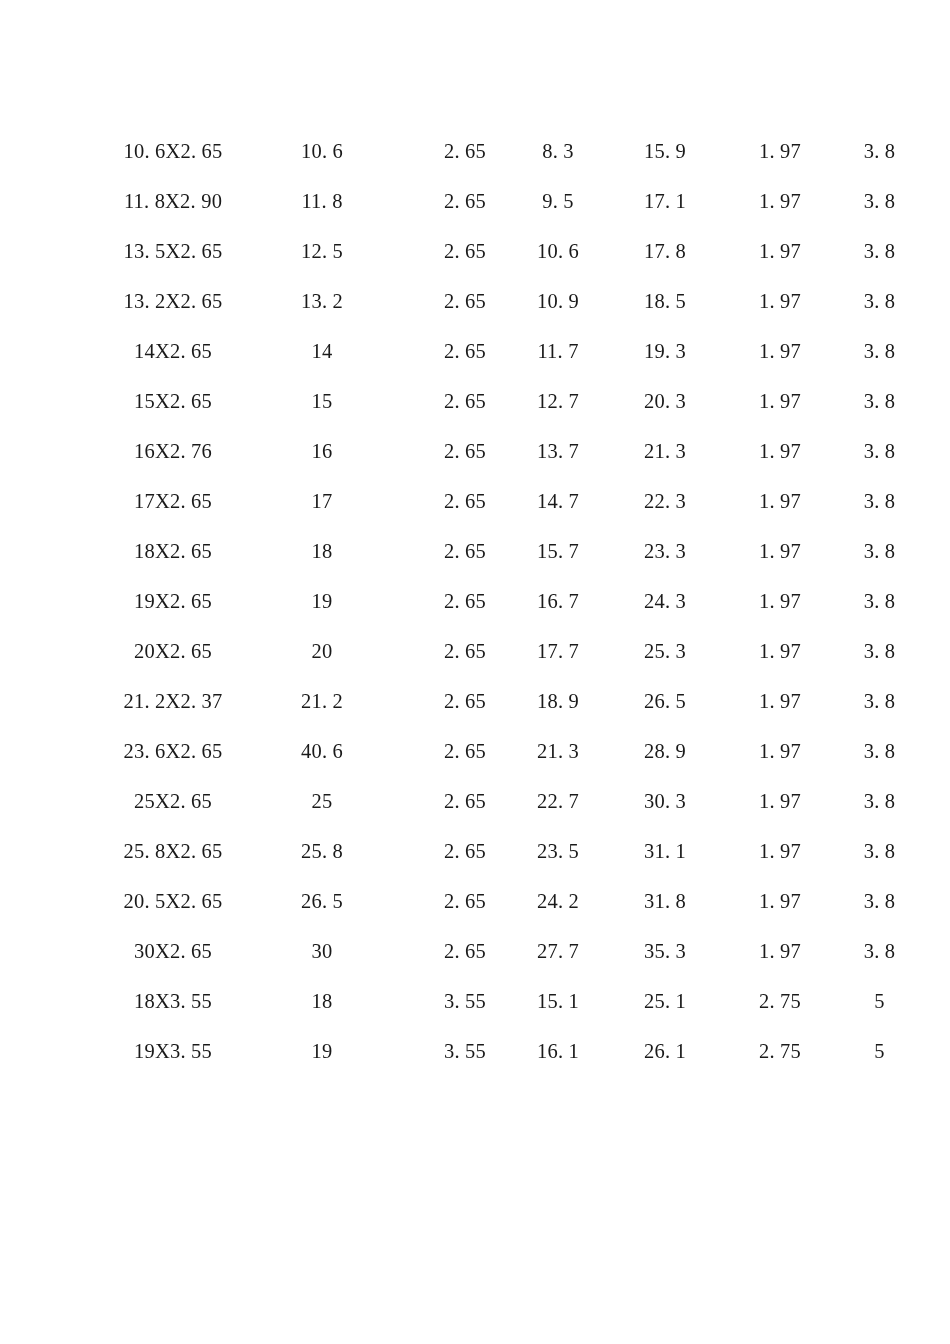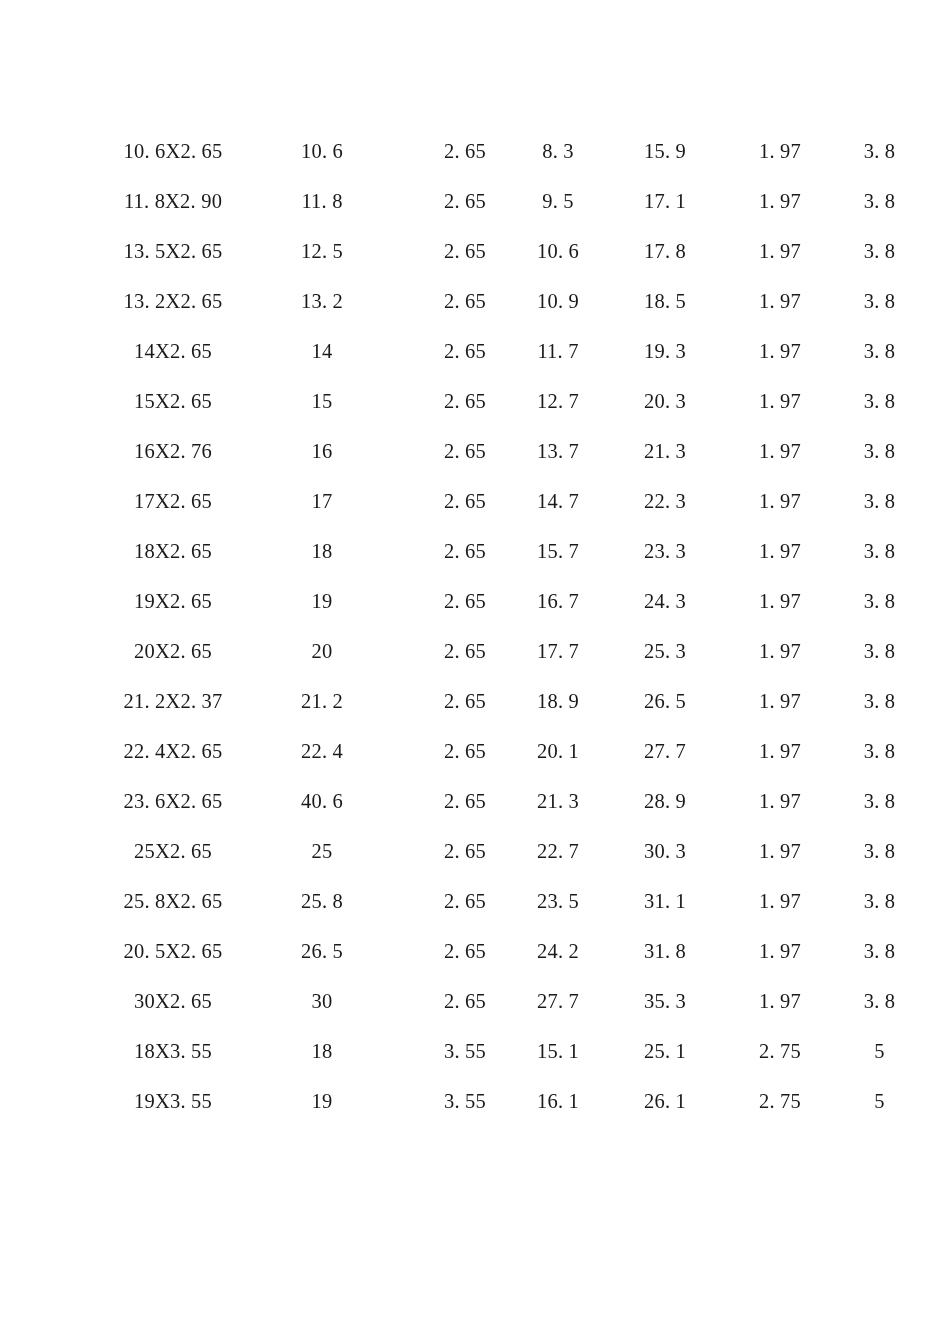--- a/index.html
+++ b/index.html
@@ -204,31 +204,20 @@
           <td>21. 2</td>
           <td>2. 65</td>
           <td>18. 9</td>
           <td>26. 5</td>
           <td>1. 97</td>
           <td>3. 8</td>
           <td></td>
         </tr>
         <tr>
           <td></td>
-          <td>22. 4X2. 65</td>
-          <td>22. 4</td>
-          <td>2. 65</td>
-          <td>20. 1</td>
-          <td>27. 7</td>
-          <td>1. 97</td>
-          <td>3. 8</td>
-          <td></td>
-        </tr>
-        <tr>
-          <td></td>
           <td>23. 6X2. 65</td>
           <td>40. 6</td>
           <td>2. 65</td>
           <td>21. 3</td>
           <td>28. 9</td>
           <td>1. 97</td>
           <td>3. 8</td>
           <td></td>
         </tr>
         <tr>

